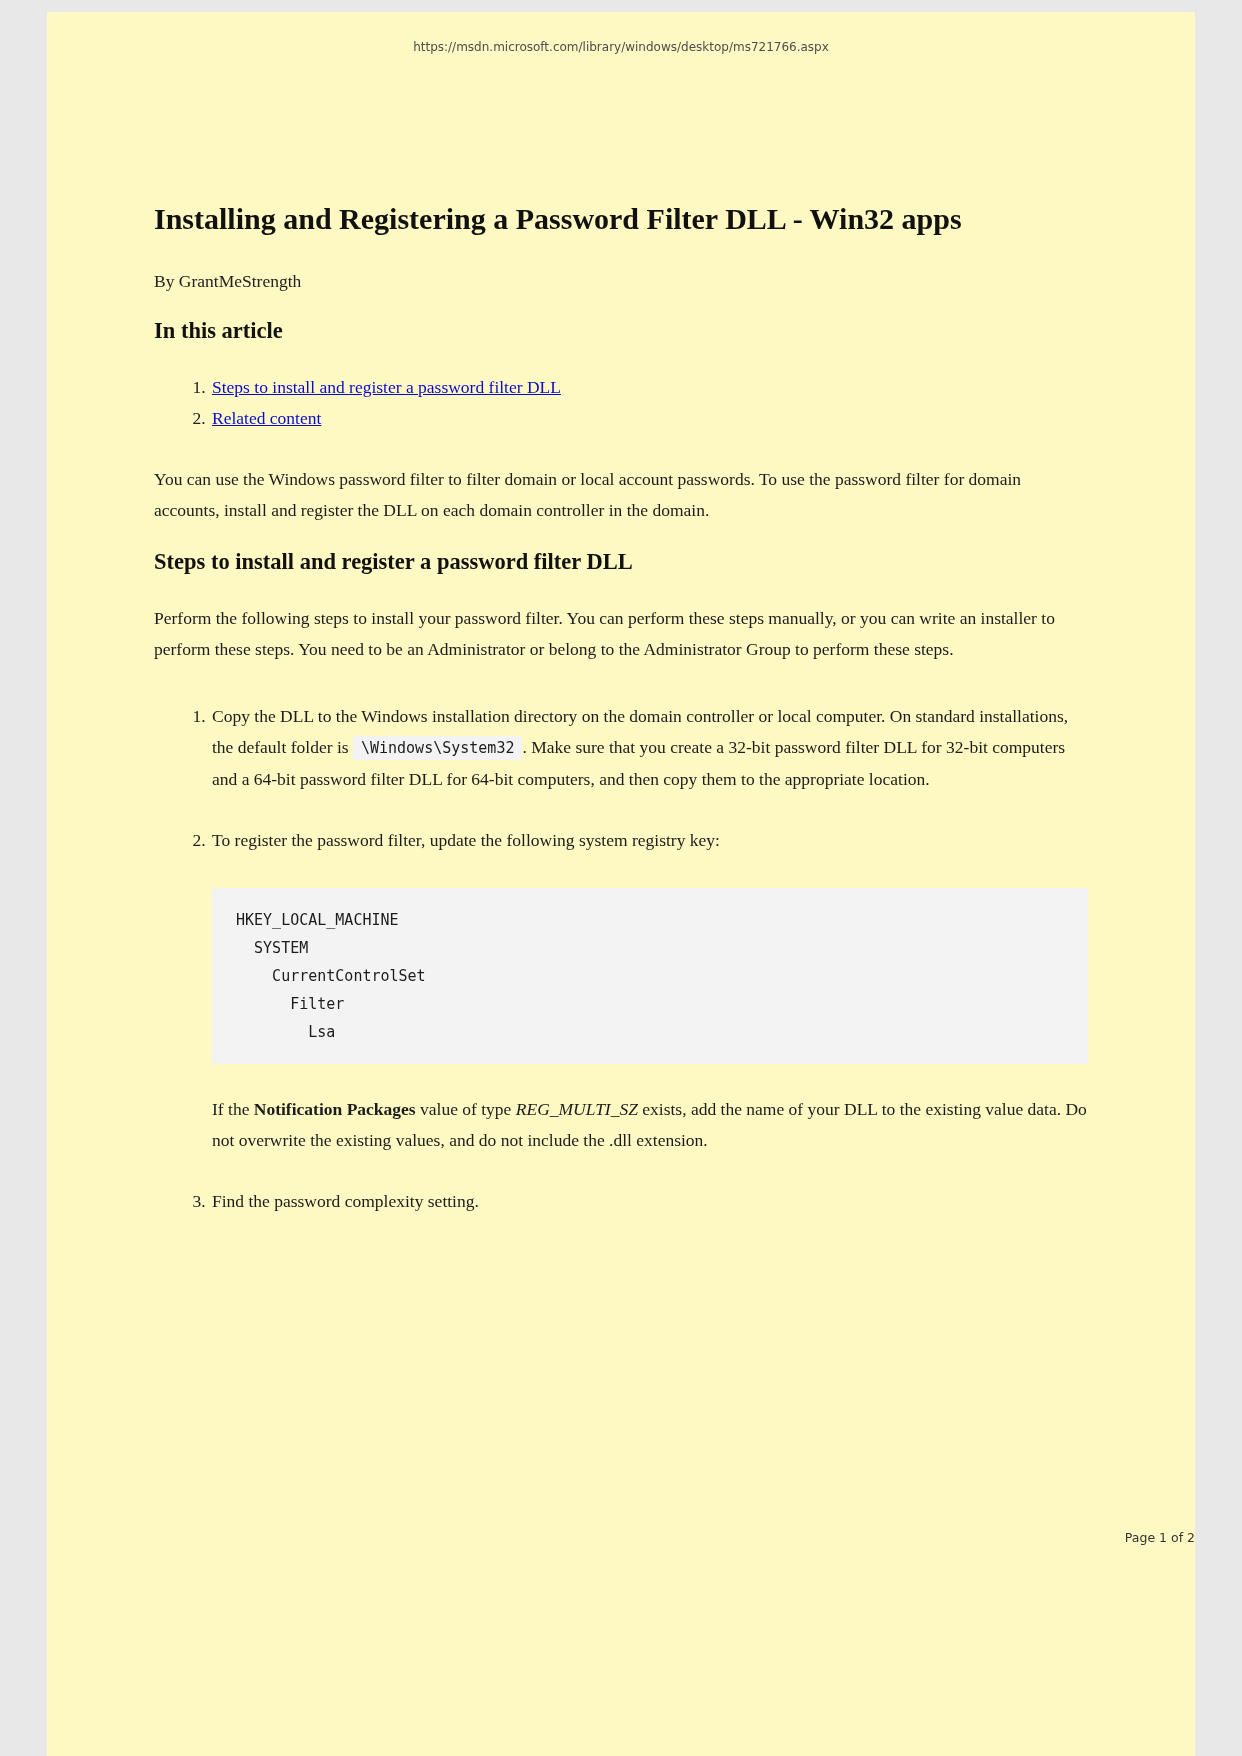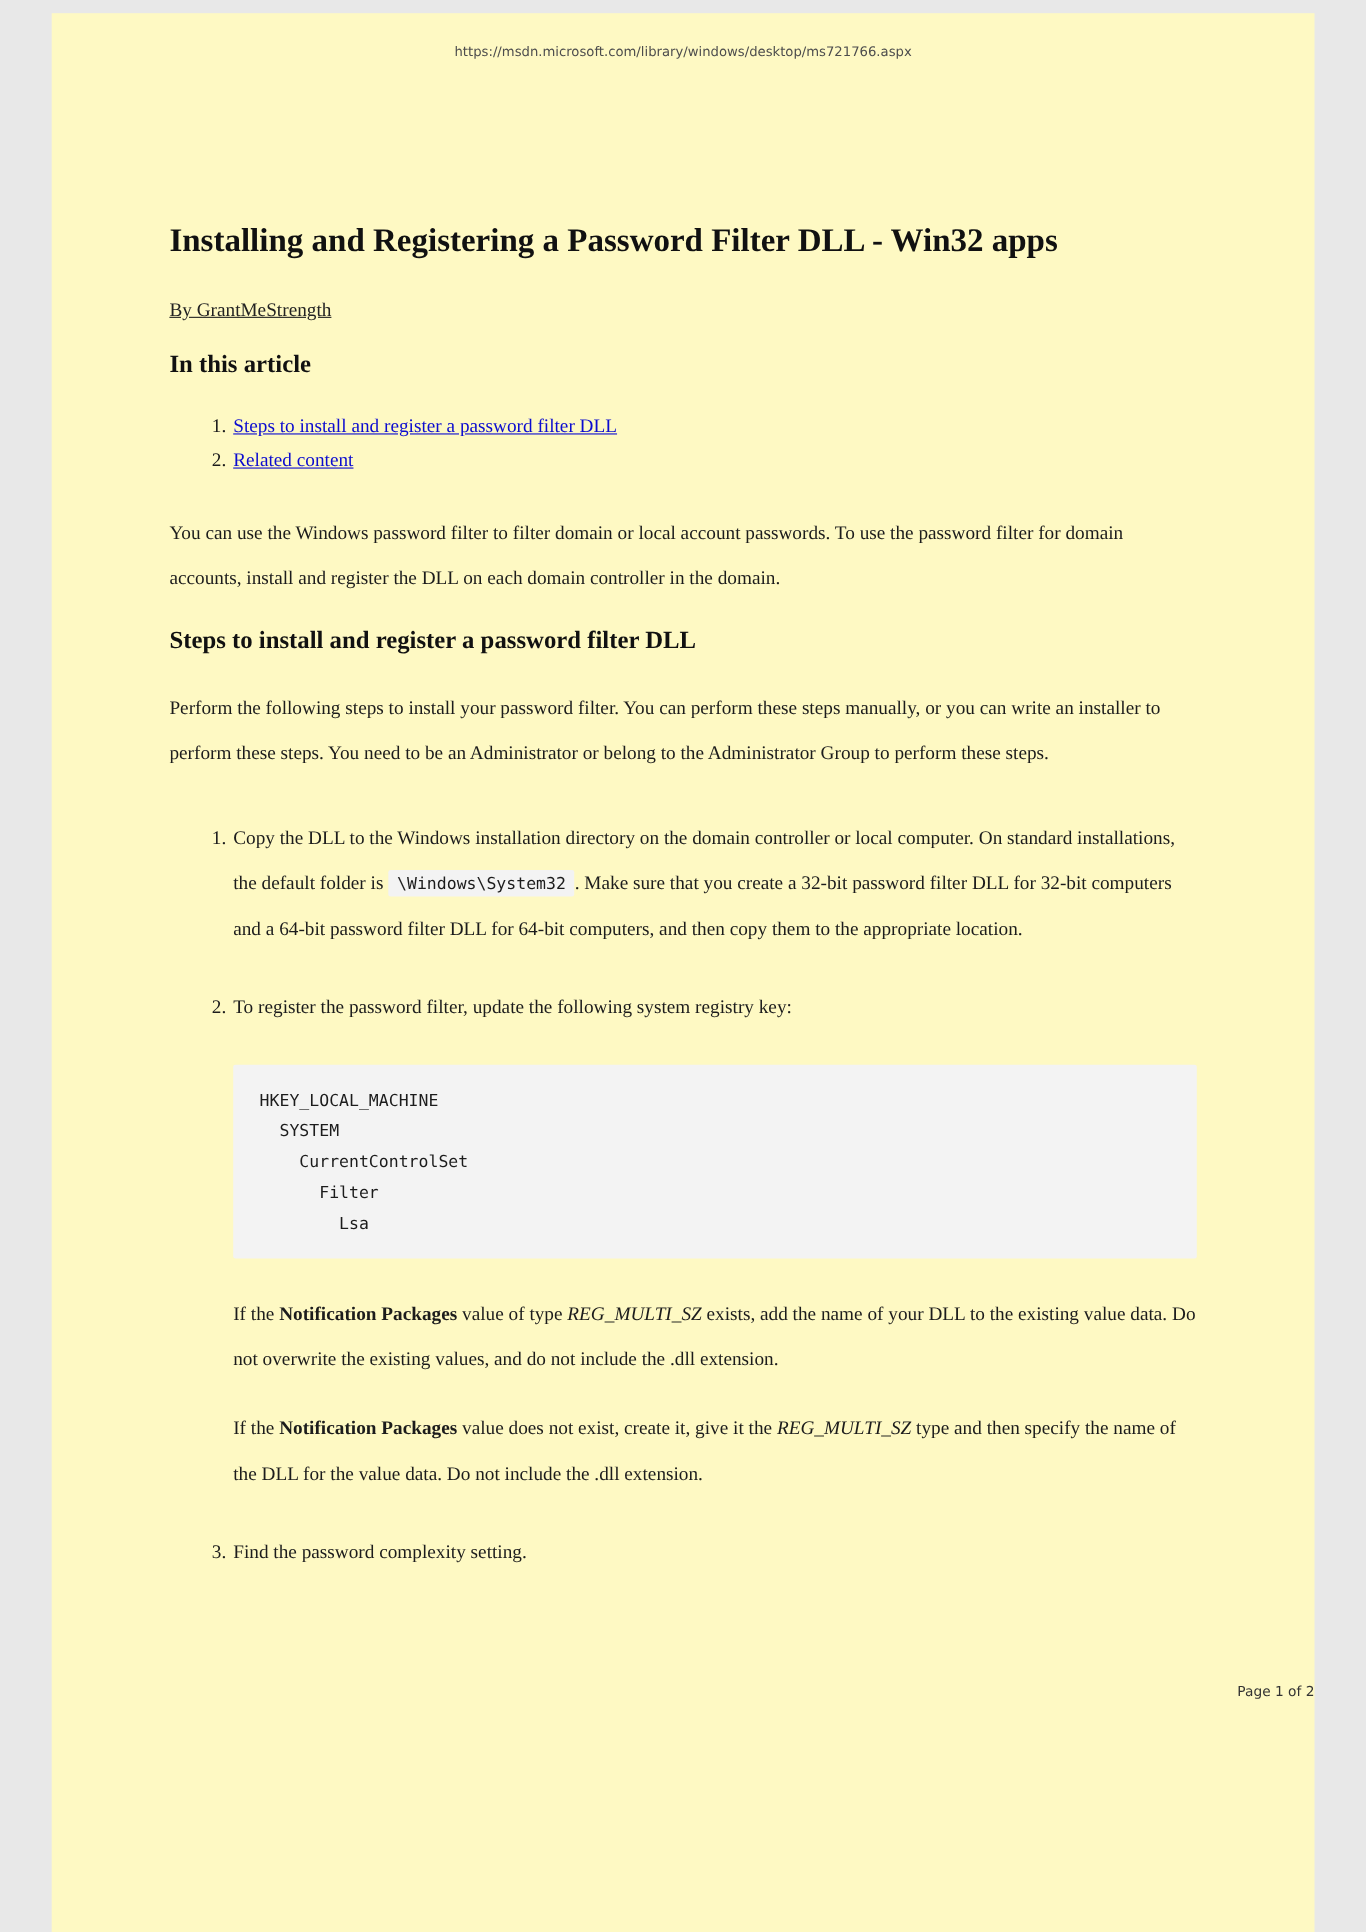--- a/index.html
+++ b/index.html
@@ -28,37 +28,36 @@
     font-size: 30px;
     line-height: 38px;
     font-weight: bold;
     color: #111111;
     margin-bottom: 33px;
   }
   .byline {
     font-size: 17.5px;
     color: #222222;
     margin-bottom: 25px;
-    text-decoration: underline;
   }
   .archived {
     font-size: 15.5px;
     color: #767676;
     margin-bottom: 35px;
   }
   h2.section-heading {
     font-size: 22.5px;
     line-height: 28px;
     font-weight: bold;
     color: #111111;
     margin-bottom: 27px;
   }
   p.body-text {
     font-size: 17.5px;
-    line-height: 41px;
+    line-height: 31px;
     margin-bottom: 22px;
   }
   ol.toc-list {
     padding-left: 56px;
     font-size: 17.5px;
     line-height: 31px;
     margin-bottom: 30px;
   }
   ol.toc-list li { padding-left: 2px; }
   a.toc-link {
@@ -152,21 +151,20 @@
         <p class="body-text">To register the password filter, update the following system registry key:</p>
 
         <pre class="code-block">HKEY_LOCAL_MACHINE
   SYSTEM
     CurrentControlSet
       Filter
         Lsa</pre>
 
         <p class="body-text sub-para"><span>If the </span><span class="bold-term">Notification Packages</span><span> value of type </span><span class="italic-term">REG_MULTI_SZ</span><span> exists, add the name of your DLL to the existing value data. Do not overwrite the existing values, and do not include the .dll extension.</span></p>
 
-        <p class="body-text sub-para"><span>If the </span><span class="bold-term">Notification Packages</span><span> value does not exist, create it, give it the </span><span class="italic-term">REG_MULTI_SZ</span><span> type and then specify the name of the DLL for the value data. Do not include the .dll extension.</span></p>
 
       </li>
 
       <li>
         <p class="body-text">Find the password complexity setting.</p>
       </li>
 
     </ol>
 
   </div>

